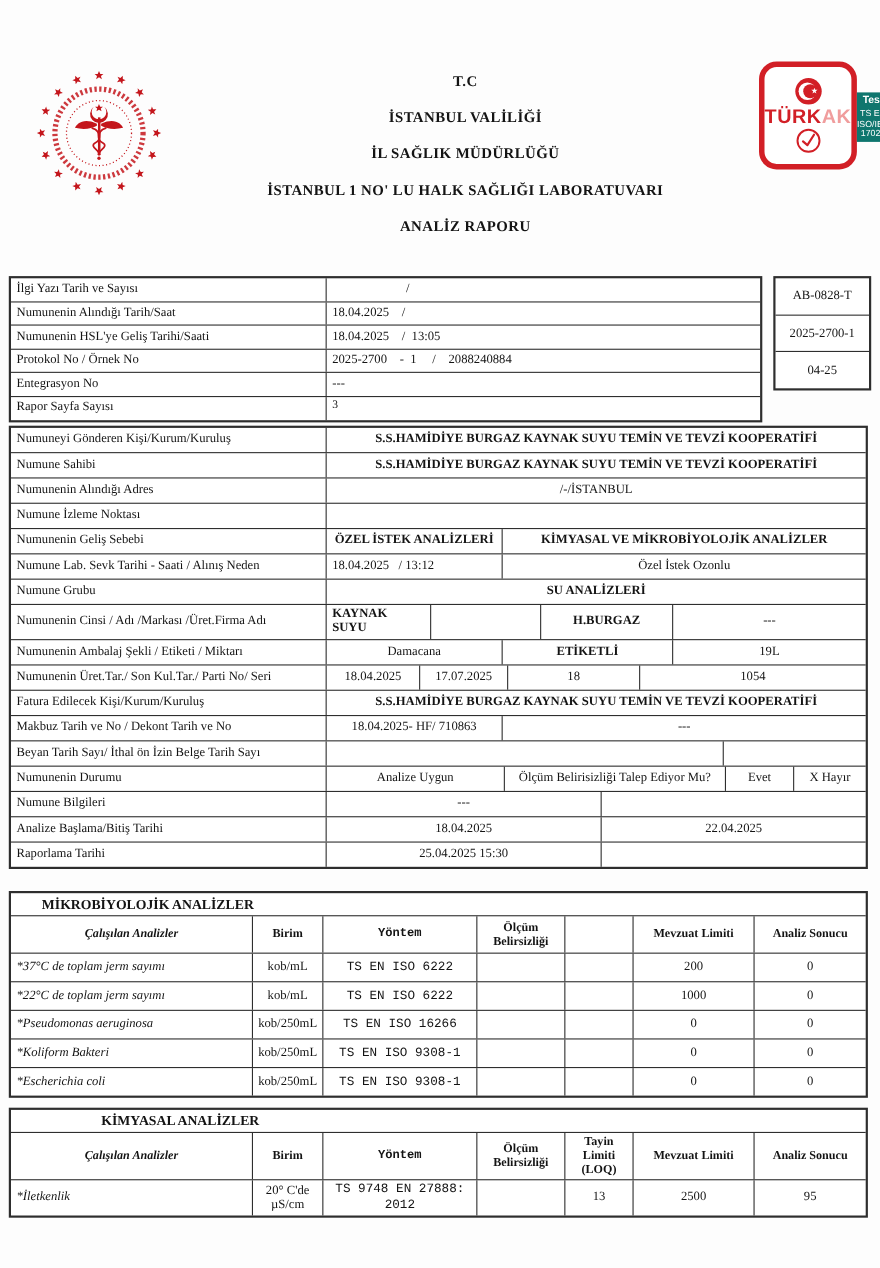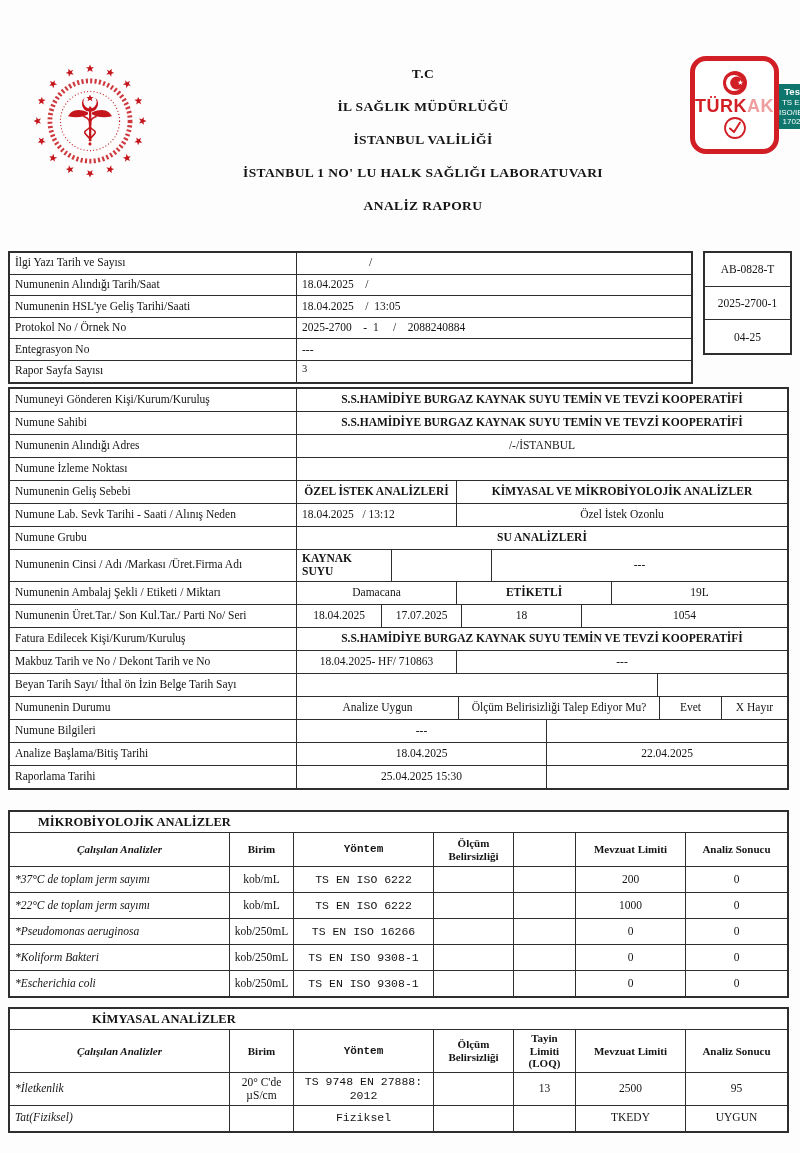--- a/index.html
+++ b/index.html
@@ -146,22 +146,22 @@
         <path d="M63,56 C50,50 44,56 42,60 C50,62 58,61 63,58 Z" fill="#c4161c"></path>
         <path d="M67,56 C80,50 86,56 88,60 C80,62 72,61 67,58 Z" fill="#c4161c"></path>
         <path d="M58,60 C70,64 60,70 68,74 C76,78 62,82 66,86" fill="none" stroke="#c4161c" stroke-width="1.6"></path>
         <path d="M72,60 C60,64 70,70 62,74 C54,78 68,82 64,86" fill="none" stroke="#c4161c" stroke-width="1.6"></path>
         <circle cx="65" cy="89" r="1.6" fill="#c4161c"></circle>
       </svg>
     </div>
 
     <div class="titles">
       <div class="tl">T.C</div>
+      <div class="tl">İSTANBUL VALİLİĞİ</div>
       <div class="tl">İL SAĞLIK MÜDÜRLÜĞÜ</div>
-      <div class="tl">İSTANBUL VALİLİĞİ</div>
       <div class="tl">İSTANBUL 1 NO' LU HALK SAĞLIĞI LABORATUVARI</div>
       <div class="tl">ANALİZ RAPORU</div>
     </div>
 
     <div class="turkak-wrap">
       <div class="tk-box">
         <svg width="26" height="26" viewBox="0 0 26 26">
           <circle cx="13" cy="13" r="12" fill="#d21f26"></circle>
           <circle cx="12" cy="13" r="8" fill="#fff"></circle>
           <circle cx="14.6" cy="13" r="6.4" fill="#d21f26"></circle>
@@ -243,20 +243,21 @@
       <div class="c fill ctr">Özel İstek Ozonlu</div>
     </div>
     <div class="row">
       <div class="c lab">Numune Grubu</div>
       <div class="c fill ctr b">SU ANALİZLERİ</div>
     </div>
     <div class="row">
       <div class="c lab">Numunenin Cinsi / Adı /Markası /Üret.Firma Adı</div>
       <div class="c w95 b">KAYNAK SUYU</div>
       <div class="c w100"></div>
+      <div class="c w120 ctr b">H.BURGAZ</div>
       <div class="c fill ctr">---</div>
     </div>
     <div class="row">
       <div class="c lab">Numunenin Ambalaj Şekli / Etiketi / Miktarı</div>
       <div class="c w160 ctr">Damacana</div>
       <div class="c w155 ctr b">ETİKETLİ</div>
       <div class="c fill ctr">19L</div>
     </div>
     <div class="row">
       <div class="c lab">Numunenin Üret.Tar./ Son Kul.Tar./ Parti No/ Seri</div>
@@ -378,24 +379,15 @@
     </div>
     <div class="row dr" style="min-height:30px;">
       <div class="c a1">*İletkenlik</div>
       <div class="c a2 ctr" style="line-height:1.1;">20° C'de µS/cm</div>
       <div class="c a3 ctr">TS 9748 EN 27888: 2012</div>
       <div class="c a4 ctr"></div>
       <div class="c a5 ctr">13</div>
       <div class="c a6 ctr">2500</div>
       <div class="c a7 ctr">95</div>
     </div>
-    <div class="row dr">
-      <div class="c a1">Tat(Fiziksel)</div>
-      <div class="c a2 ctr"></div>
-      <div class="c a3 ctr">Fiziksel</div>
-      <div class="c a4 ctr"></div>
-      <div class="c a5 ctr"></div>
-      <div class="c a6 ctr">TKEDY</div>
-      <div class="c a7 ctr">UYGUN</div>
-    </div>
   </div>
 
 </div>
 
 </body></html>

